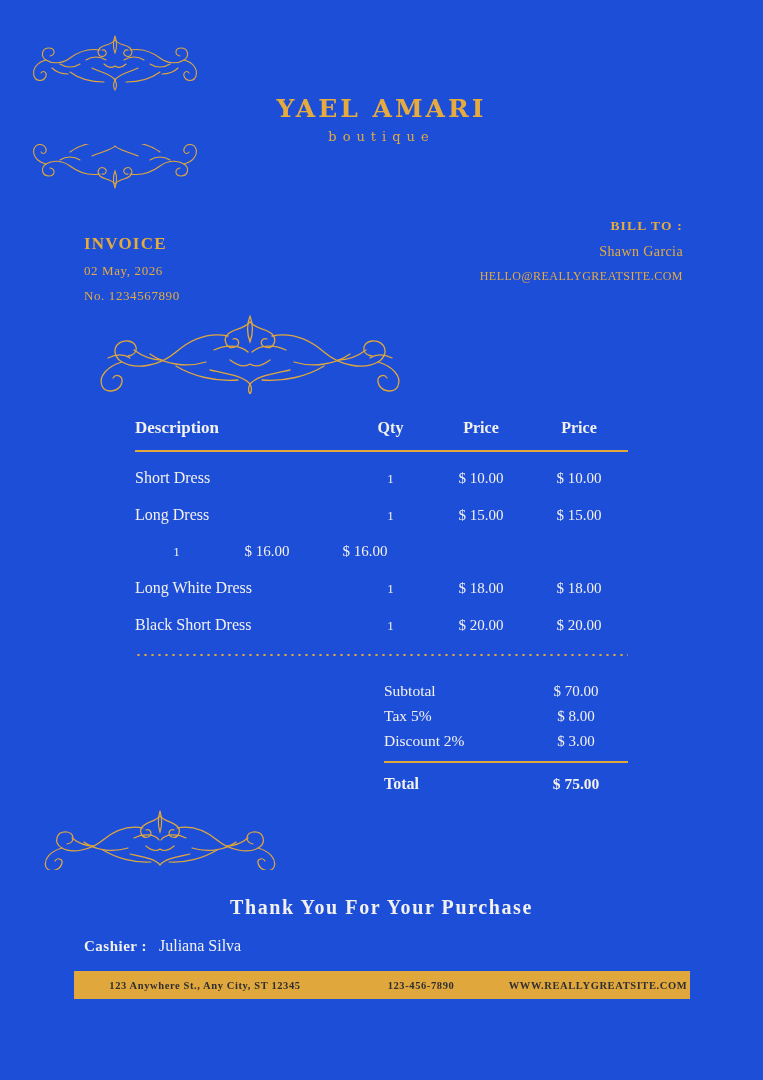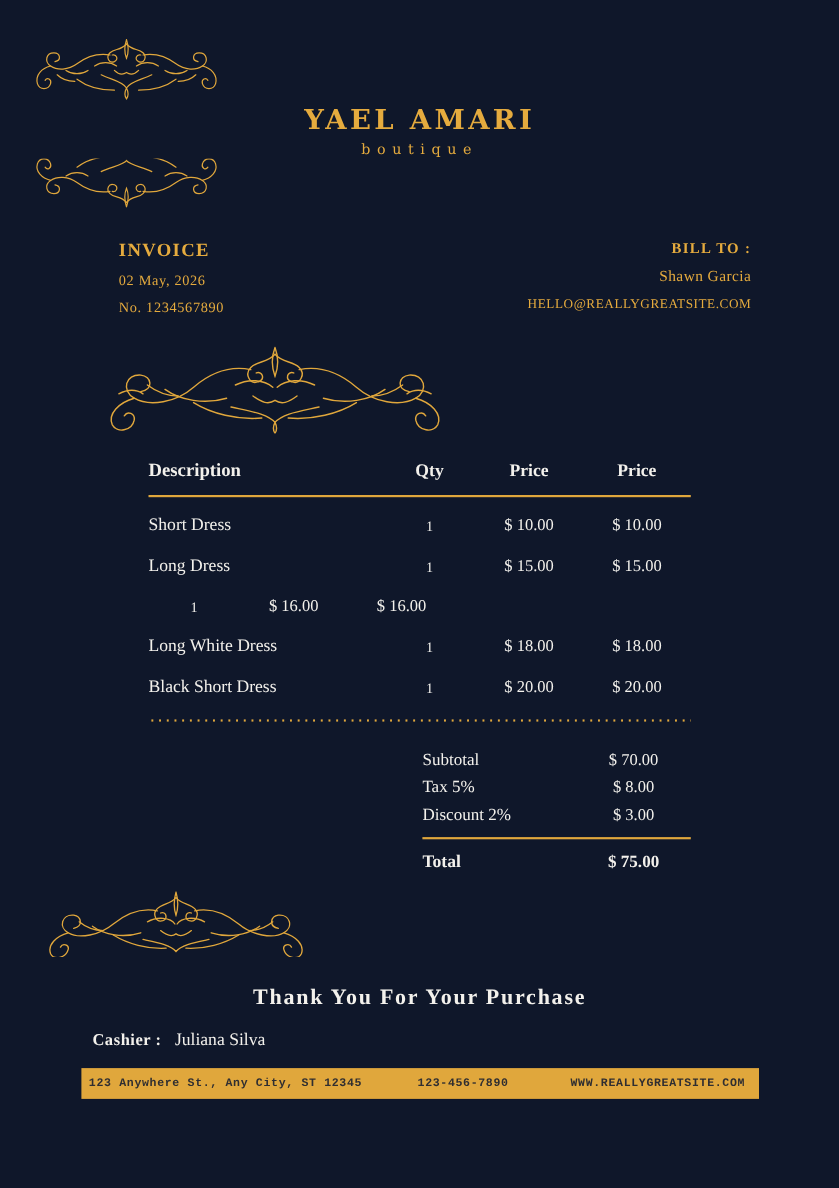--- a/index.html
+++ b/index.html
@@ -7,21 +7,21 @@
     width: 763px;
     height: 1080px;
     background: #333235;
     font-family: "Liberation Serif", serif;
     overflow: hidden;
   }
   .page {
     position: relative;
     width: 763px;
     height: 1080px;
-    background: #0f172a;
+    background: #1d4ed8;
   }
 
   
   .logo-block {
     position: absolute;
     top: 34px;
     left: 0;
     width: 763px;
     text-align: center;
     color: #e0a73c;
@@ -43,24 +43,23 @@
     font-family: "DejaVu Serif", serif;
     font-size: 13px;
     letter-spacing: 6px;
     color: #e5ab3e;
     margin-top: 6px;
   }
 
   
   .invoice-left {
     position: absolute;
-    top: 218px;
+    top: 234px;
     left: 84px;
     color: #e5ab3e;
-    margin-left: 24px;
   }
   .invoice-title {
     font-family: "Liberation Serif", serif;
     font-weight: bold;
     font-size: 17px;
     letter-spacing: 1.2px;
   }
   .invoice-date, .invoice-no {
     font-size: 13px;
     letter-spacing: 0.6px;
@@ -215,21 +214,20 @@
     top: 971px;
     width: 616px;
     height: 28px;
     background: #e0a73c;
     display: flex;
     align-items: center;
     color: #2f2e31;
     font-size: 10.5px;
     font-weight: bold;
     letter-spacing: 0.6px;
-    font-family: Liberation Mono, monospace;
   }
   .fb-addr  { width: 262px; text-align: center; }
   .fb-phone { width: 170px; text-align: center; }
   .fb-site  { width: 184px; text-align: center; }
 
   svg { display: block; }
 </style>
 </head>
 <body>
 

